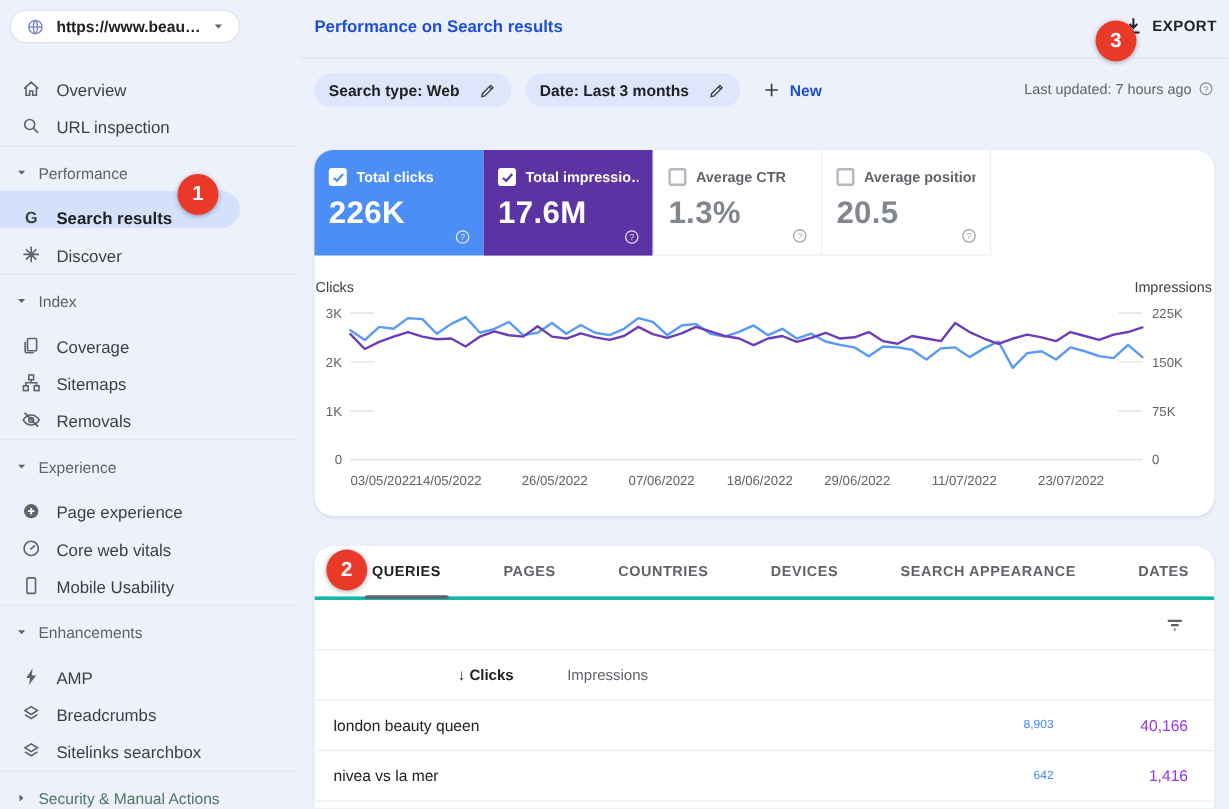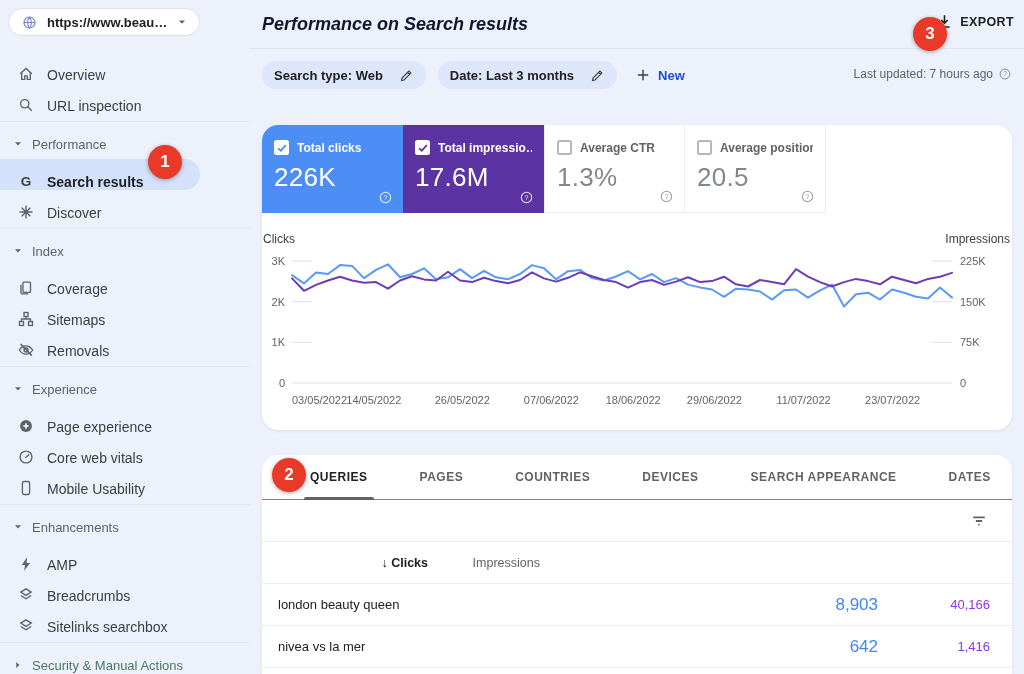--- a/index.html
+++ b/index.html
@@ -19,21 +19,21 @@
   .nav-header { display:flex; align-items:center; gap:9px; height:30px; padding-left:13px;
     font-size:13px; color:#5f6368; cursor:pointer; }
   .nav-item { display:flex; align-items:flex-end; gap:12px; height:31px; padding-left:17px;
     font-size:14px; color:#3c4043; cursor:pointer; }
   .nav-item.selected { background:#d3e1fb; width:200px; border-radius:0 17px 17px 0; color:#202124; font-weight:bold; }
   .icon { display:inline-flex; align-items:center; justify-content:center; }
   .icon svg { display:block; }
 
   
   .main { position:absolute; left:250px; top:0; width:774px; height:674px; }
-  .page-title { position:absolute; left:12px; top:14px; font-size:18px; color:#0f172a;font-style:italic; }
+  .page-title { position:absolute; left:12px; top:14px; font-size:14px; color:#1d4ed8; }
   .export-btn { position:absolute; right:10px; top:13px; display:flex; align-items:center; gap:7px;
     cursor:pointer; }
   .export-btn .lbl { font-size:12.5px; font-weight:bold; letter-spacing:.4px; color:#202124; }
   .hdr-divider { position:absolute; left:0; top:48px; width:774px; height:1px; background:#e0e4f0; }
   .chips-row { position:absolute; left:12px; top:61px; display:flex; align-items:center; gap:12px; }
   .chip { display:inline-flex; align-items:center; gap:16px; height:28px; padding:0 12px;
     background:#dde6fa; border-radius:14px; font-size:13px; font-weight:bold; color:#202124; cursor:pointer; }
   .new-btn { display:inline-flex; align-items:center; gap:7px; font-size:13px; font-weight:bold;
     color:#1d4ed8; margin-left:6px; cursor:pointer; }
   .last-updated { position:absolute; right:12px; top:67px; display:flex; align-items:center; gap:5px;
@@ -44,48 +44,48 @@
     border-radius:16px; box-shadow:0 1px 3px rgba(60,64,67,.10); }
   .mrow { display:flex; height:88px; }
   .mcell { position:relative; width:141px; height:88px; padding:12px 12px 0 12px; cursor:pointer; }
   .mcell.c0 { border-radius:16px 0 0 0; }
   .mcell.plain { border-right:1px solid #ebedf3; border-bottom:1px solid #ebedf3; background:#fff; }
   .mcell.plain.c2 { border-left:1px solid #ebedf3; }
   .mtop { display:flex; align-items:center; gap:8px; margin-top:3px; }
   .mlabel { font-size:12px; font-weight:bold; white-space:nowrap; overflow:hidden; }
   .mcell.colored .mlabel { color:#fff; }
   .mcell.plain .mlabel { color:#5f6368; }
-  .mval { font-size:26px; margin-top:7px; letter-spacing:.3px; }
+  .mval { font-size:26px; margin-top:7px; letter-spacing:.3px;font-weight:bold; }
   .mcell.colored .mval { color:#fff; }
   .mcell.plain .mval { color:#82868d; }
   .cbx { width:15px; height:15px; border-radius:2.5px; flex:0 0 auto; display:flex; align-items:center; justify-content:center; }
   .cbx.on { background:#fff; }
   .cbx.off { border:2px solid #b3b7bf; background:#fff; }
   .mhelp { position:absolute; right:10px; bottom:8px; }
   .chart-wrap { position:absolute; left:0; top:106px; width:750px; height:195px; }
   .ax-title { font-size:12px; fill:#3c4043; }
   .tick { font-size:11px; fill:#5f6368; }
   .grid { stroke:#dadee9; stroke-width:1; }
 
   
   .card2 { position:absolute; left:12px; top:455px; width:750px; height:219px; background:#fff;
     border-radius:16px 16px 0 0; box-shadow:0 1px 3px rgba(60,64,67,.10); overflow:hidden; }
   .tabs { display:flex; align-items:center; gap:52px; height:45px; padding-left:48px;
-    border-bottom:1px solid #14b8a6; }
+    border-bottom:3px solid #14b8a6; }
   .tab { position:relative; height:45px; display:flex; align-items:center; font-size:12px; font-weight:bold;
     letter-spacing:.5px; color:#5f6368; cursor:pointer; white-space:nowrap; }
   .tab.active { color:#202124; }
   .tab.active::after { content:""; position:absolute; left:-6px; right:-6px; bottom:0; height:3px;
     background:#5f6368; border-radius:2px 2px 0 0; }
   .filter-row { position:relative; height:42px; border-bottom:1px solid #ebedf3; }
   .filter-ic { position:absolute; right:24px; top:12px; cursor:pointer; }
   .trow { display:flex; align-items:center; height:42px; padding:0 22px 0 16px;
     border-bottom:1px solid #ebedf3; }
   .trow .c-name { flex:1; font-size:13px; color:#202124; }
-  .trow .c-clicks { width:150px; text-align:right; font-size:17px; }
+  .trow .c-clicks { width:150px; text-align:right; font-size:10px; }
   .trow .c-imp { width:112px; text-align:right; font-size:13px; }
   .thead .c-name { font-size:12.5px; color:#5f6368; }
   .thead .c-clicks { color:#202124; font-weight:bold; font-size:12.5px; }
   .thead .c-imp { color:#5f6368; font-size:12.5px; }
   .val-clicks { color:#4285f4; }
   .val-imp { color:#9334e6; }
 
   
   .badge { position:absolute; width:34px; height:34px; border-radius:50%; background:#ea3829;
     color:#fff; font-size:17px; font-weight:bold; display:flex; align-items:center; justify-content:center;

